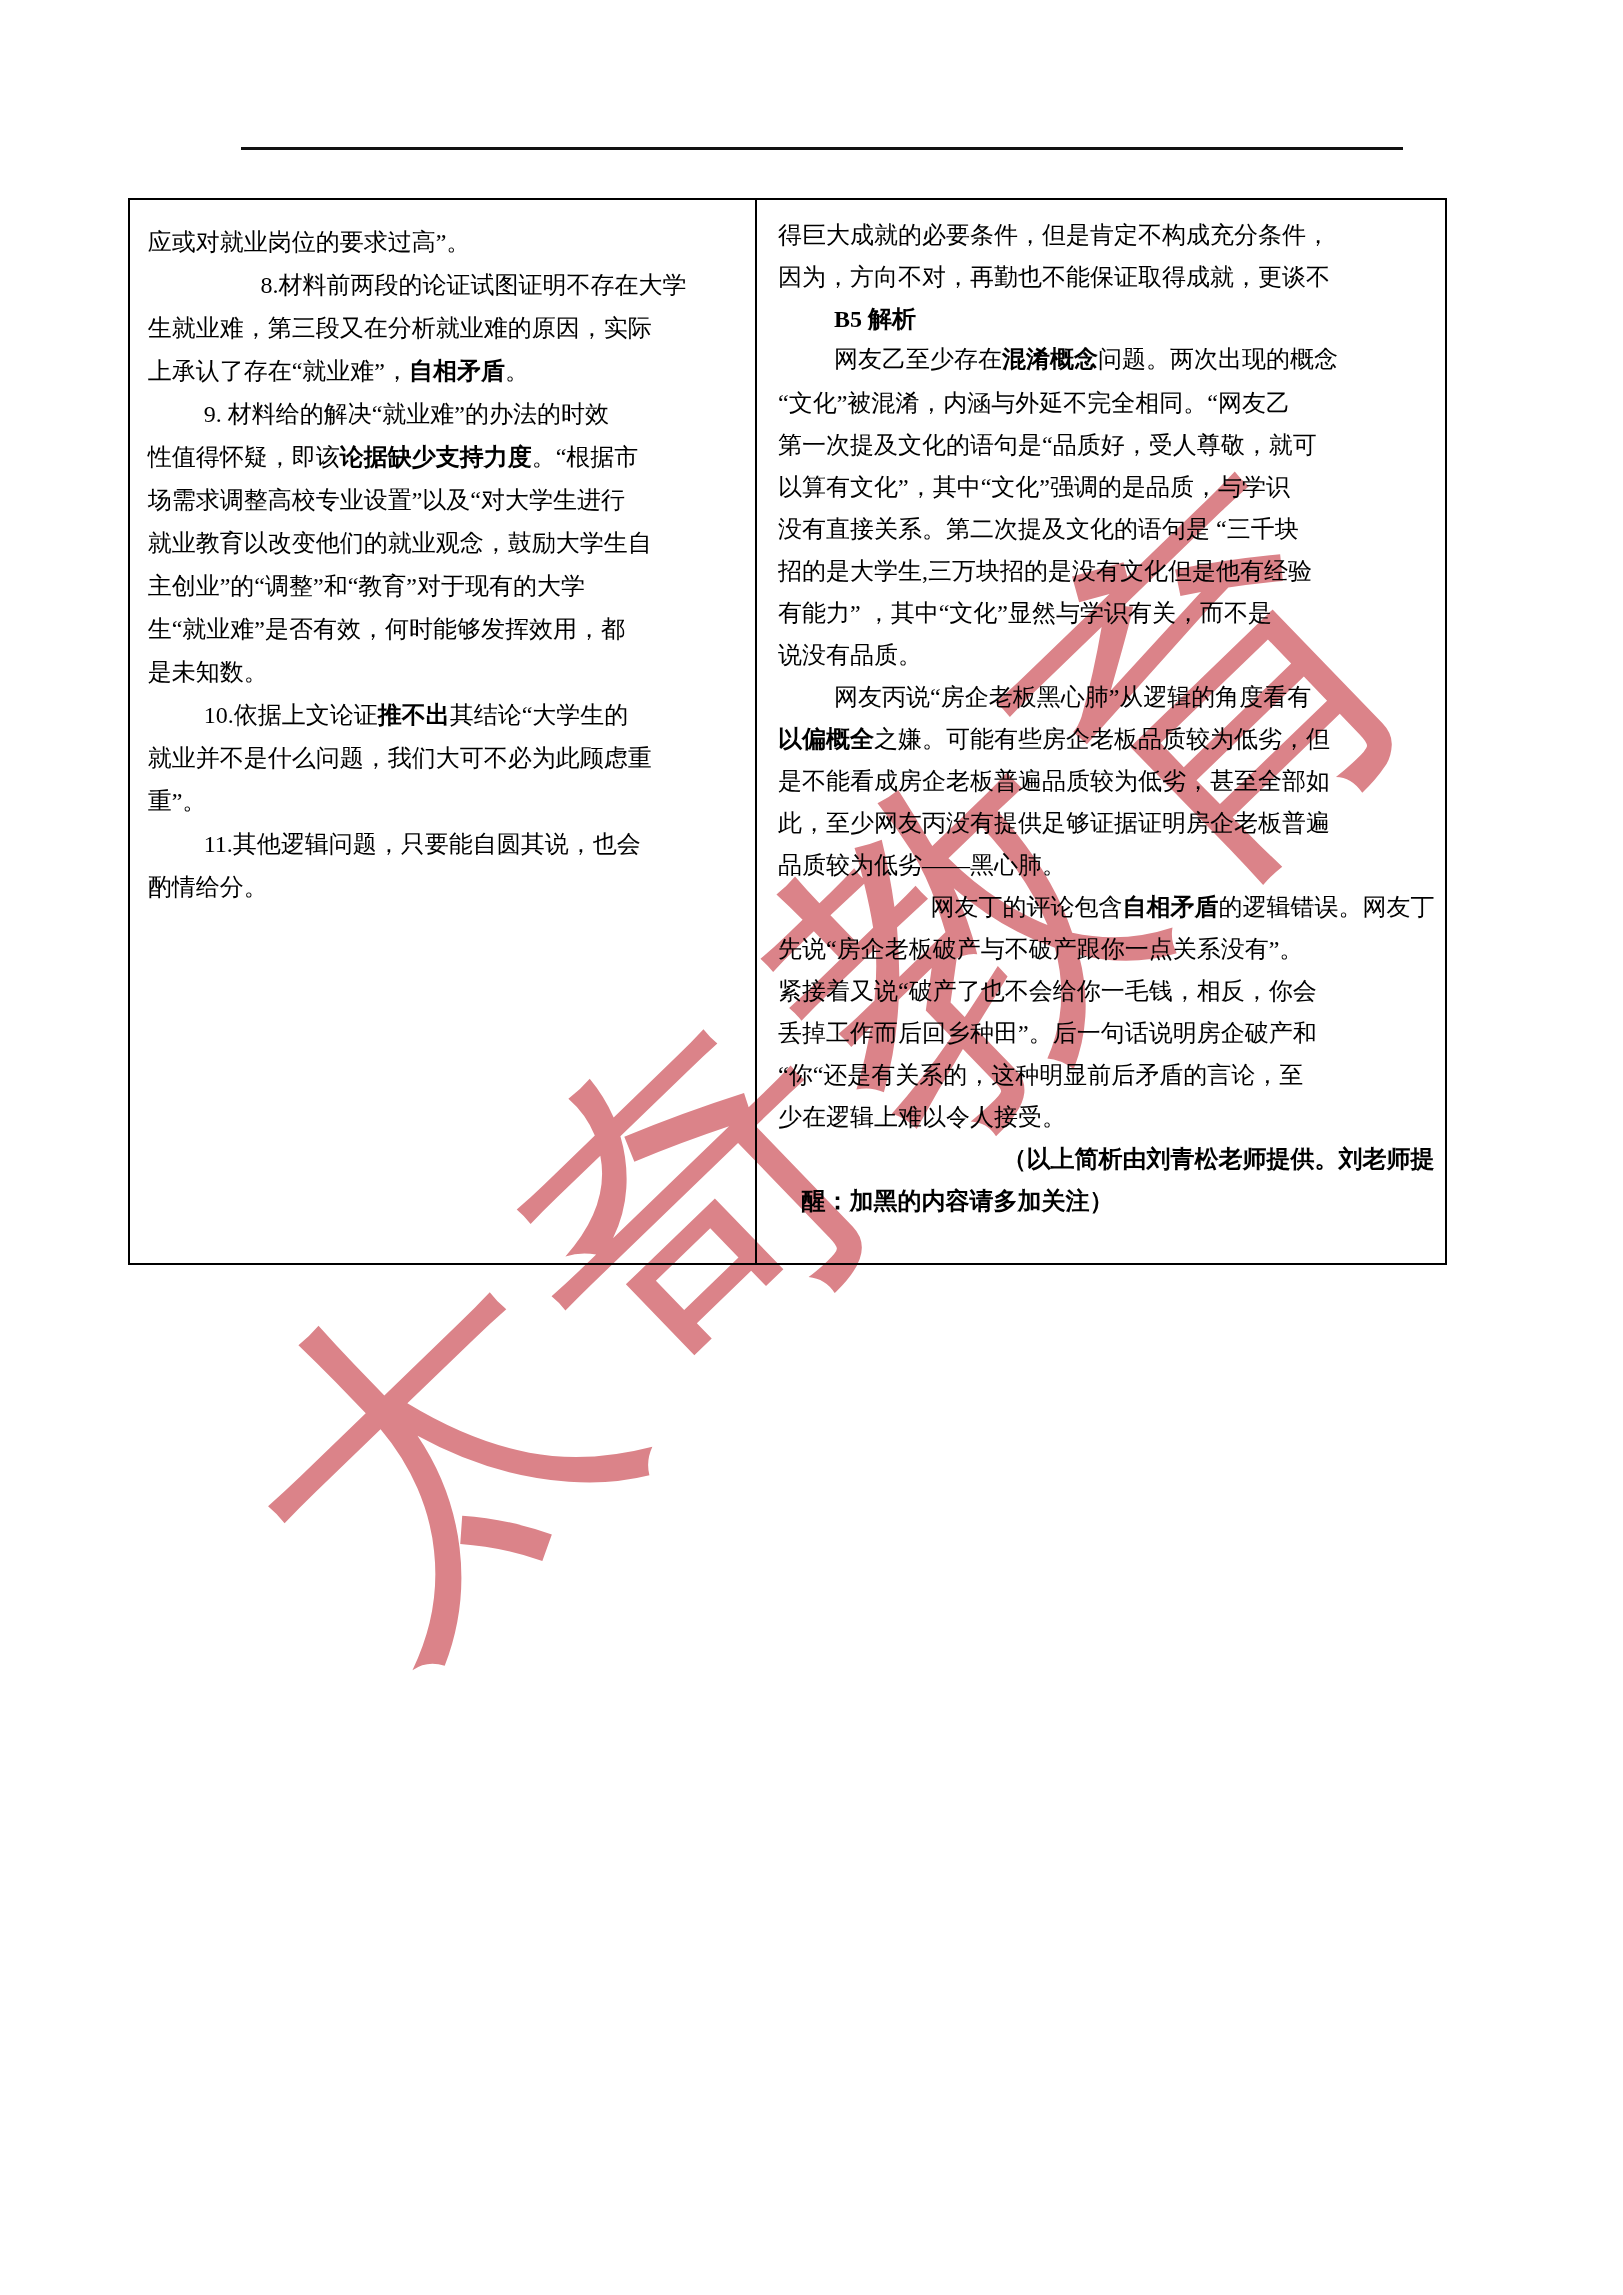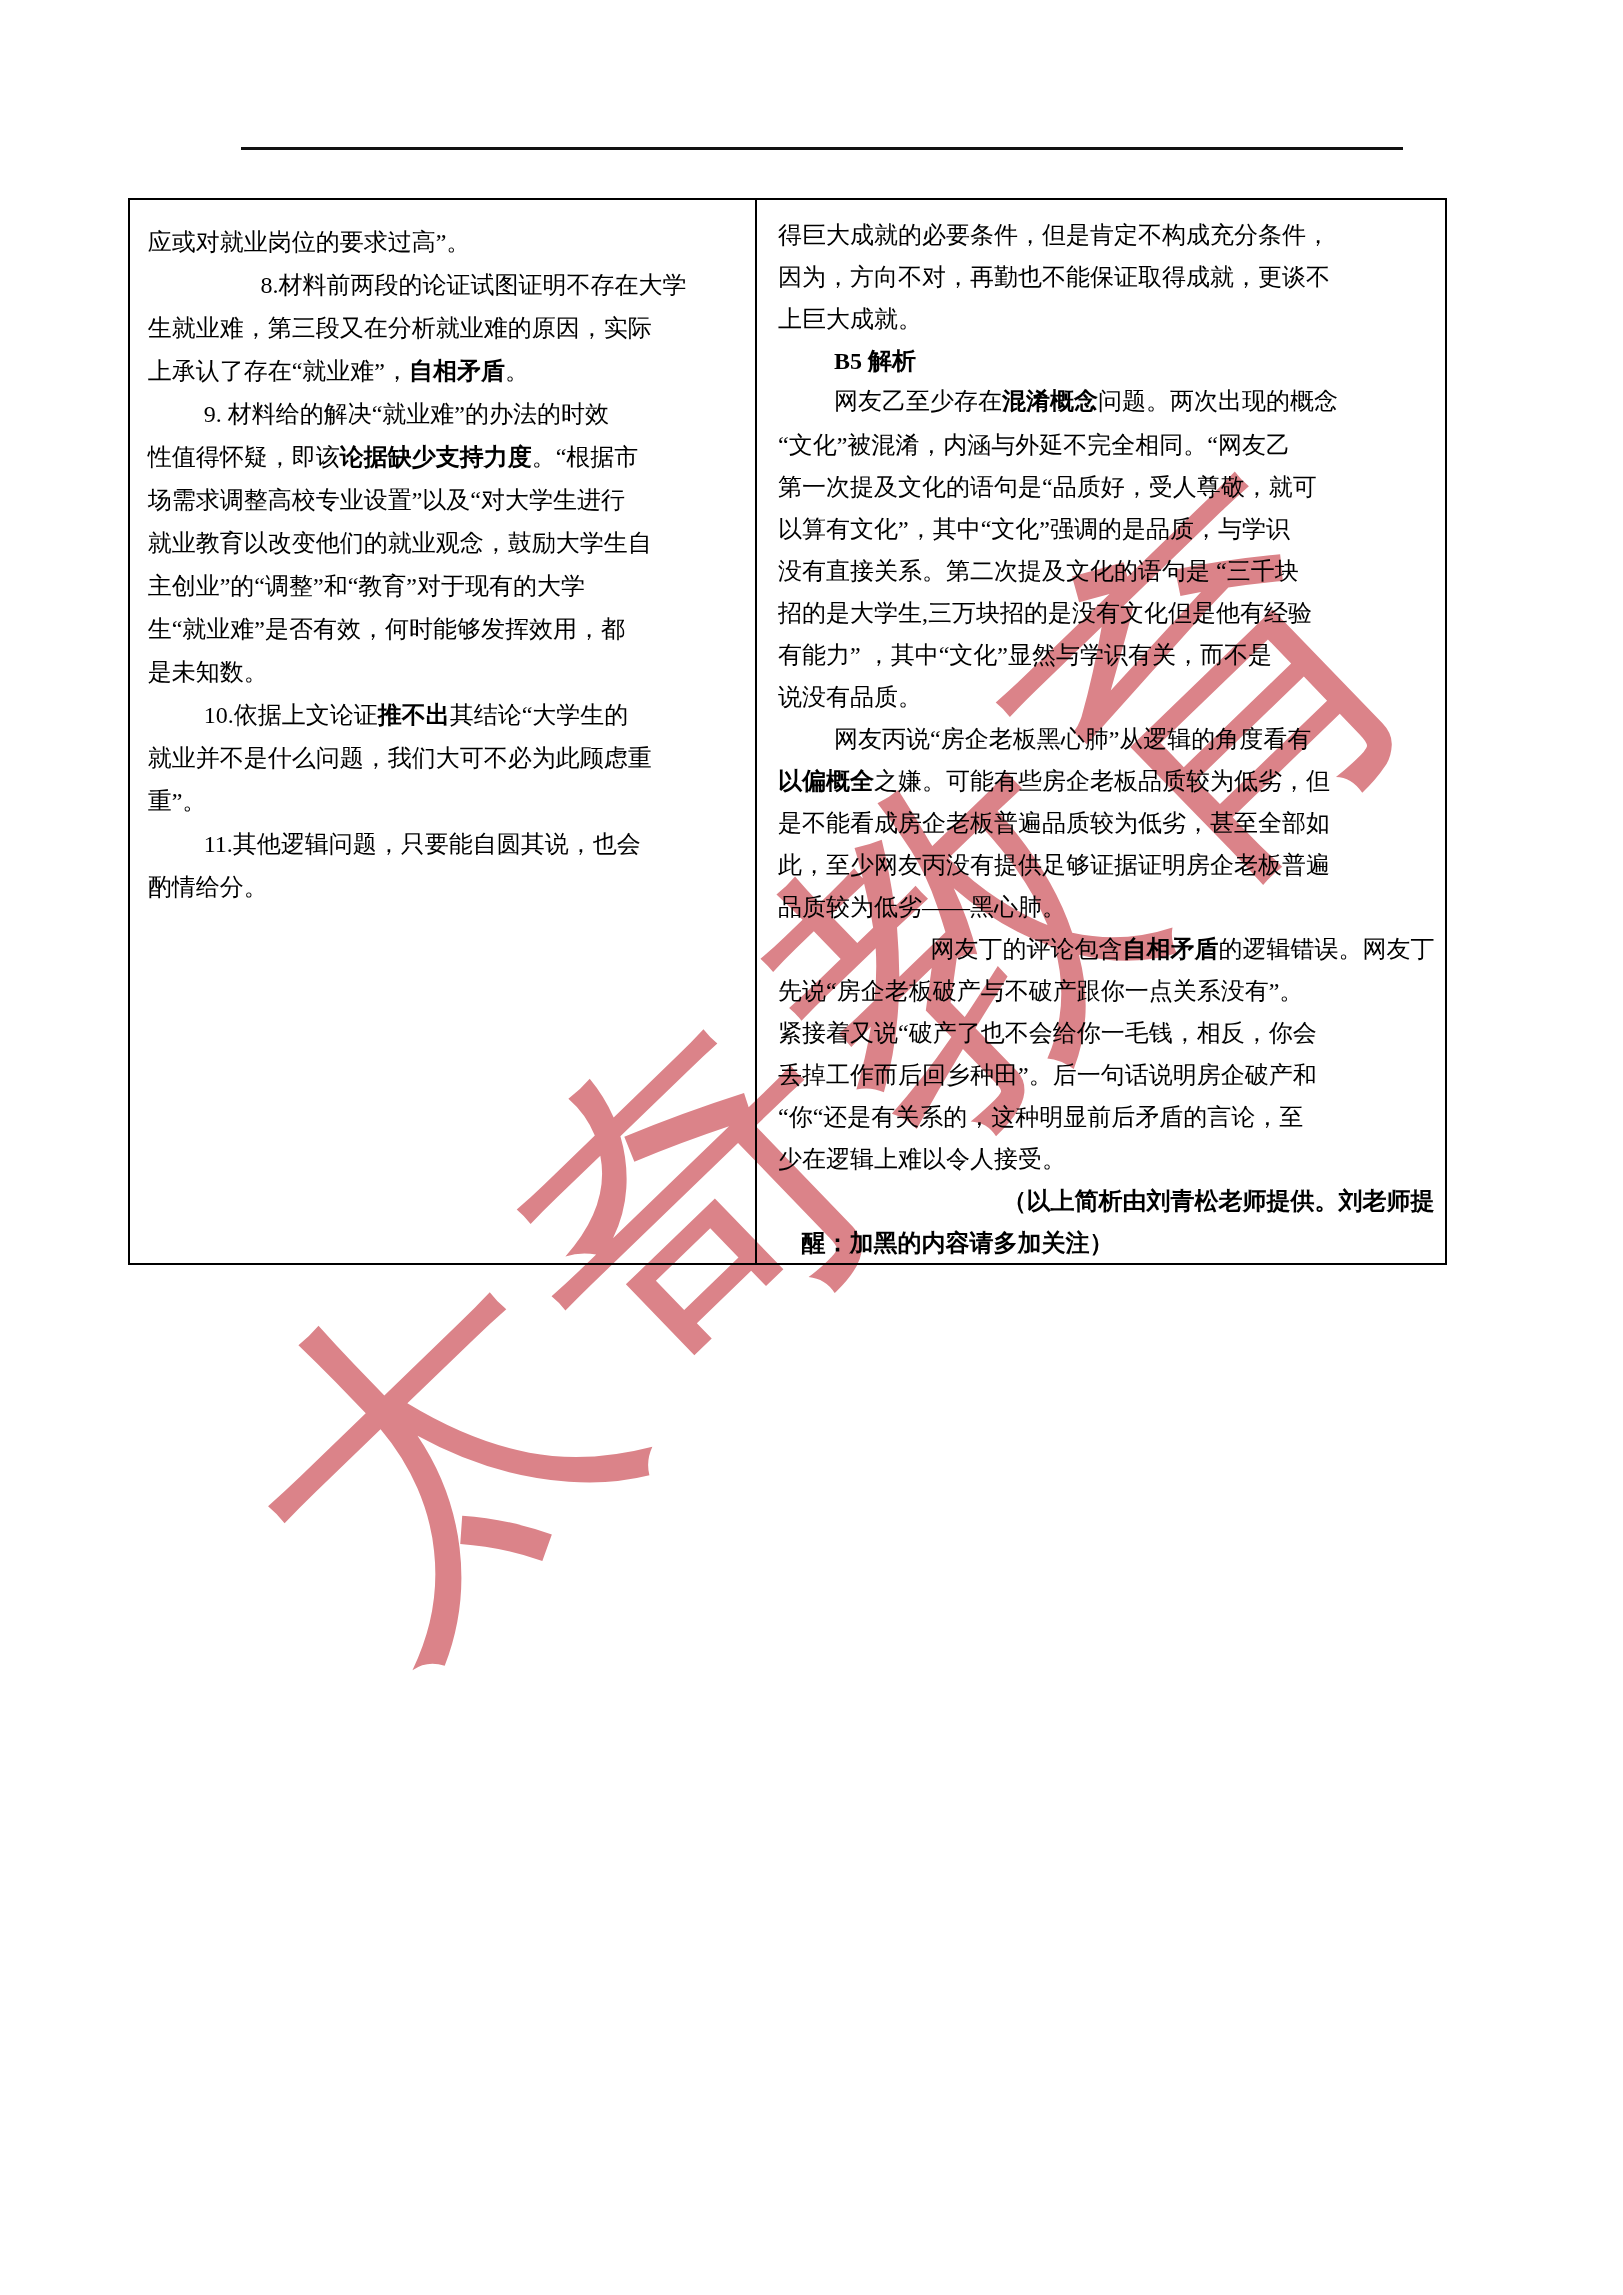--- a/index.html
+++ b/index.html
@@ -82,21 +82,20 @@
       <div class="tline"><span>是未知数。</span></div>
       <div class="tline" style="padding-left: 56px;"><span>10.依据上文论证</span><span class="b">推不出</span><span>其结论“大学生的</span></div>
       <div class="tline"><span>就业并不是什么问题，我们大可不必为此顾虑重</span></div>
       <div class="tline"><span>重”。</span></div>
       <div class="tline" style="padding-left: 56px;"><span>11.其他逻辑问题，只要能自圆其说，也会</span></div>
       <div class="tline"><span>酌情给分。</span></div>
     </div>
   <div class="col col-right">
       <div class="tline"><span>得巨大成就的必要条件，但是肯定不构成充分条件，</span></div>
       <div class="tline"><span>因为，方向不对，再勤也不能保证取得成就，更谈不</span></div>
-      <div class="tline"><span>上巨大成就。</span></div>
       <div class="tline" style="padding-left: 56px;"><span class="b">B5 解析</span></div>
       <div class="tline" style="padding-left: 56px; font-family: Liberation Mono, monospace;"><span>网友乙至少存在</span><span class="b">混淆概念</span><span>问题。两次出现的概念</span></div>
       <div class="tline"><span>“文化”被混淆，内涵与外延不完全相同。“网友乙</span></div>
       <div class="tline"><span>第一次提及文化的语句是“品质好，受人尊敬，就可</span></div>
       <div class="tline"><span>以算有文化”，其中“文化”强调的是品质，与学识</span></div>
       <div class="tline"><span>没有直接关系。第二次提及文化的语句是 “三千块</span></div>
       <div class="tline"><span>招的是大学生,三万块招的是没有文化但是他有经验</span></div>
       <div class="tline"><span>有能力” ，其中“文化”显然与学识有关，而不是</span></div>
       <div class="tline"><span>说没有品质。</span></div>
       <div class="tline" style="padding-left: 56px;"><span>网友丙说“房企老板黑心肺”从逻辑的角度看有</span></div>

